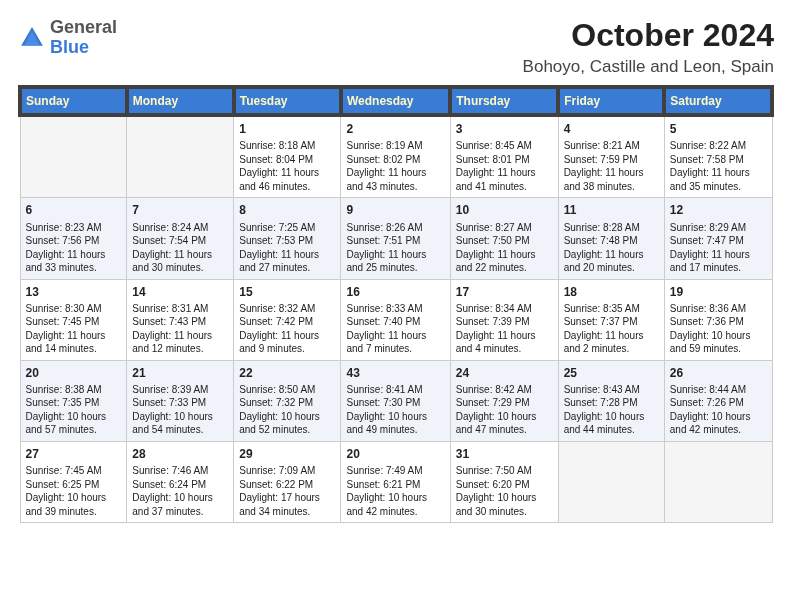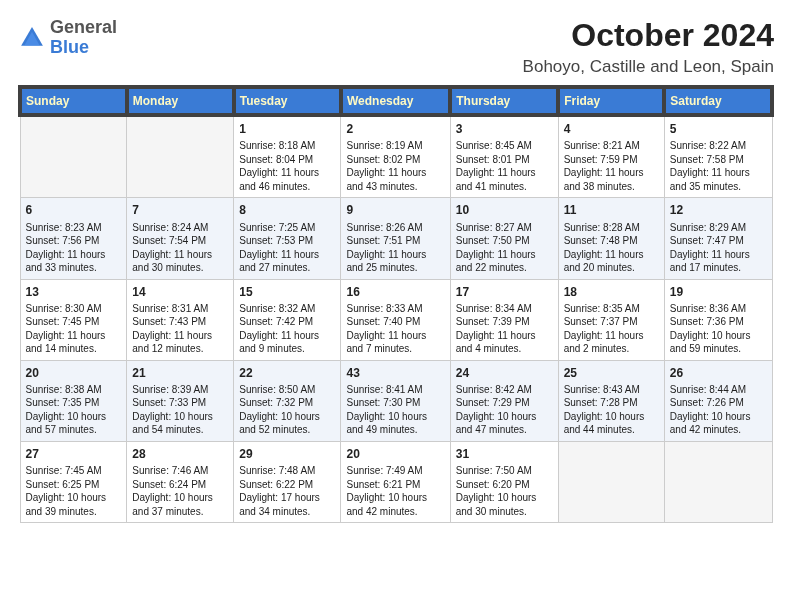--- a/index.html
+++ b/index.html
@@ -303,21 +303,21 @@
             <div>Daylight: 10 hours and 39 minutes.</div>
           </td>
           <td>
             <span class="day-number">28</span>
             <div>Sunrise: 7:46 AM</div>
             <div>Sunset: 6:24 PM</div>
             <div>Daylight: 10 hours and 37 minutes.</div>
           </td>
           <td>
             <span class="day-number">29</span>
-            <div>Sunrise: 7:48 AM</div>
+            <div>Sunrise: 7:09 AM</div>
             <div>Sunset: 6:22 PM</div>
             <div>Daylight: 17 hours and 34 minutes.</div>
           </td>
           <td>
             <span class="day-number">20</span>
             <div>Sunrise: 7:49 AM</div>
             <div>Sunset: 6:21 PM</div>
             <div>Daylight: 10 hours and 42 minutes.</div>
           </td>
           <td>

